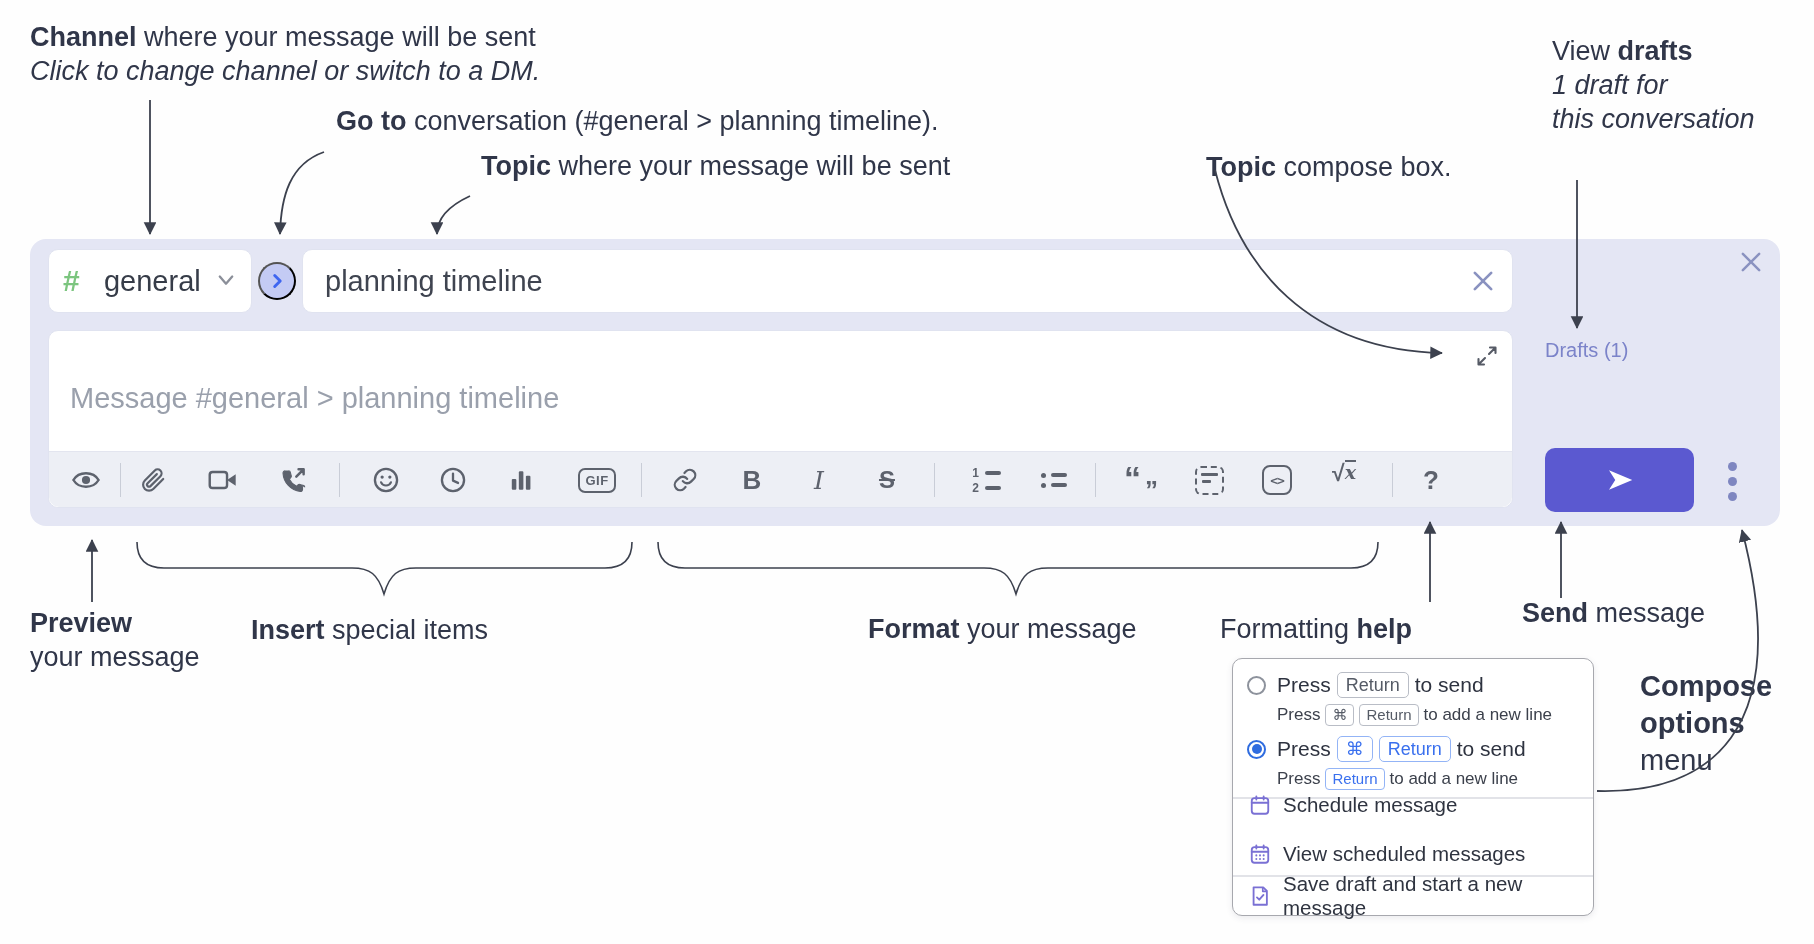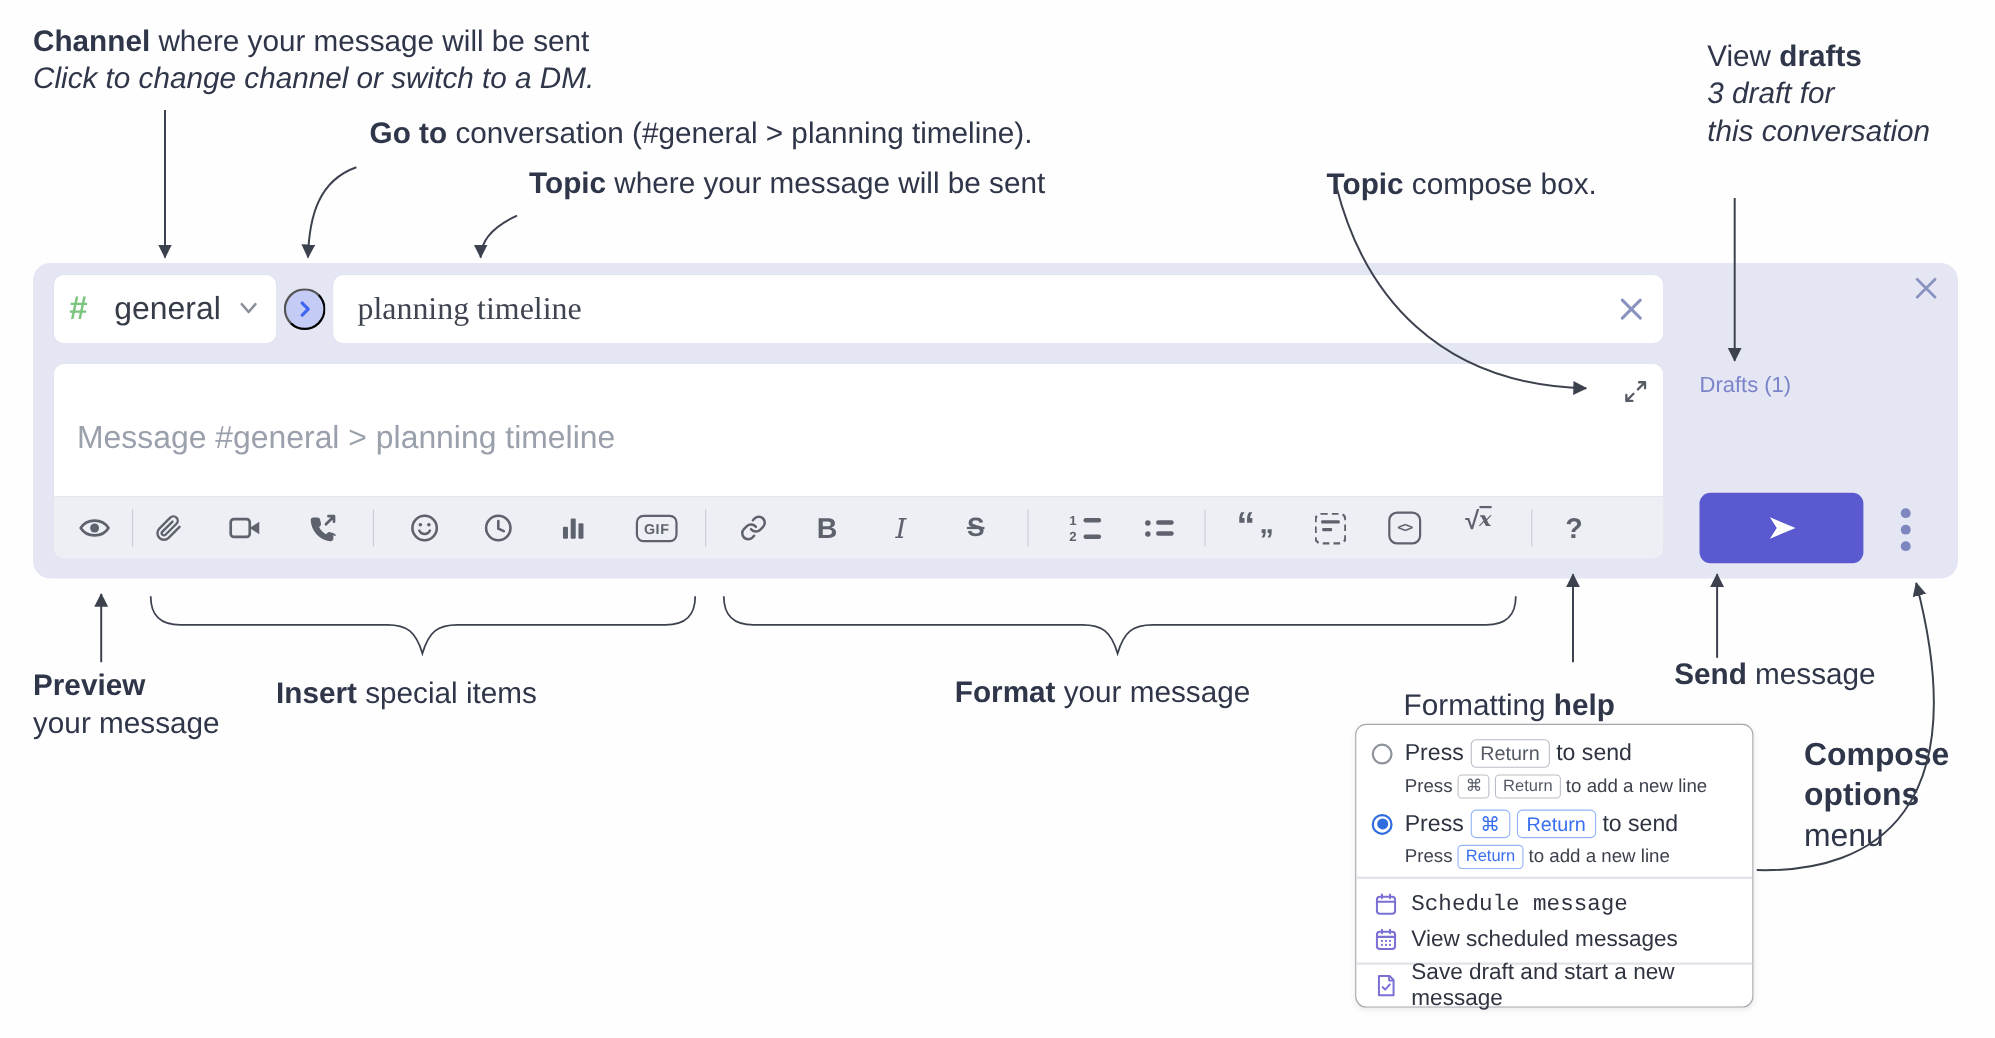--- a/index.html
+++ b/index.html
@@ -21,21 +21,21 @@
   .chan-btn { left:18px; top:10px; width:204px; height:64px; display:flex; align-items:center;
     padding:0 14px; cursor:pointer; }
   .chan-hash { color:#7cc57f; font-size:30px; font-weight:700; margin-right:10px; }
   .chan-name { color:#363c48; font-size:29px; flex:1; }
 
   .go-btn { position:absolute; left:228px; top:23px; width:38px; height:38px; border-radius:50%;
     background:#c4cbf4; display:flex; align-items:center; justify-content:center; cursor:pointer; }
 
   .topic-wrap { left:272px; top:10px; width:1211px; height:64px; display:flex; align-items:center; }
   .topic-input { border:none; outline:none; flex:1; font-size:29px; color:#3f4450;
-    padding:0 0 0 22px; background:transparent; font-family:Liberation Serif, serif; }
+    padding:0 0 0 22px; background:transparent; font-family:Liberation Sans, sans-serif; }
   .icon-btn { background:none; border:none; cursor:pointer; display:flex; align-items:center;
     justify-content:center; }
   .topic-clear { width:46px; height:46px; margin-right:6px; }
   .box-close { position:absolute; left:1702px; top:4px; width:38px; height:38px; }
 
   .msg-box { left:18px; top:91px; width:1465px; height:178px; overflow:hidden; }
   .msg-input { position:absolute; left:0; top:0; width:100%; height:120px; border:none; outline:none;
     font-size:29px; color:#3f4450; padding:14px 60px 0 21px; background:transparent; font-family:inherit; }
   .msg-input::placeholder { color:#9aa0ac; opacity:1; }
   .expand-btn { position:absolute; right:8px; top:8px; width:34px; height:34px; }
@@ -114,34 +114,34 @@
     <span class="b">Go to</span><span> conversation (#general &gt; planning timeline).</span>
   </div>
   <div class="note" style="left:481px; top:149px;">
     <span class="b">Topic</span><span> where your message will be sent</span>
   </div>
   <div class="note" style="left:1206px; top:150px;">
     <span class="b">Topic</span><span> compose box.</span>
   </div>
   <div class="note" style="left:1552px; top:34px;">
     <div><span>View </span><span class="b">drafts</span></div>
-    <div class="i">3 draft for</div>
+    <div class="i">1 draft for</div>
     <div class="i">this conversation</div>
   </div>
   <div class="note" style="left:30px; top:606px;">
     <div class="b">Preview</div>
     <div>your message</div>
   </div>
   <div class="note" style="left:251px; top:613px;">
     <span class="b">Insert</span><span> special items</span>
   </div>
   <div class="note" style="left:868px; top:612px;">
     <span class="b">Format</span><span> your message</span>
   </div>
-  <div class="note" style="left:1276px; top:612px;margin-top:12px;">
+  <div class="note" style="left:1220px; top:612px;">
     <span>Formatting </span><span class="b">help</span>
   </div>
   <div class="note" style="left:1522px; top:596px;">
     <span class="b">Send</span><span> message</span>
   </div>
   <div class="note note3" style="left:1604px; top:668px;margin-left:36px;">
     <div class="b">Compose</div>
     <div class="b">options</div>
     <div>menu</div>
   </div>
@@ -344,21 +344,21 @@
       </span>
     </div>
     <div class="menu-row opt-sub" style="top:108px; height:24px; padding-left:44px;">
       <span>Press</span>
       <kbd class="sm blue">Return</kbd>
       <span>to add a new line</span>
     </div>
 
     <div class="menu-div" style="top:138px;"></div>
 
-    <div class="menu-row menu-item" style="top:146px; height:34px;font-family:Liberation Mono, monospace;">
+    <div class="menu-row menu-item" style="top:129px; height:34px;">
       <span class="mi-icon">
         <svg width="22" height="22" viewBox="0 0 24 24">
           <rect x="3" y="4.5" width="18" height="17" rx="3" fill="none" stroke="#7a70d4" stroke-width="2"></rect>
           <path d="M3,9.5 H21 M8,2.5 V6 M16,2.5 V6" fill="none" stroke="#7a70d4" stroke-width="2" stroke-linecap="round"></path>
         </svg>
       </span>
       <span>Schedule message</span>
     </div>
     <div class="menu-row menu-item" style="top:178px; height:34px;">
       <span class="mi-icon">

